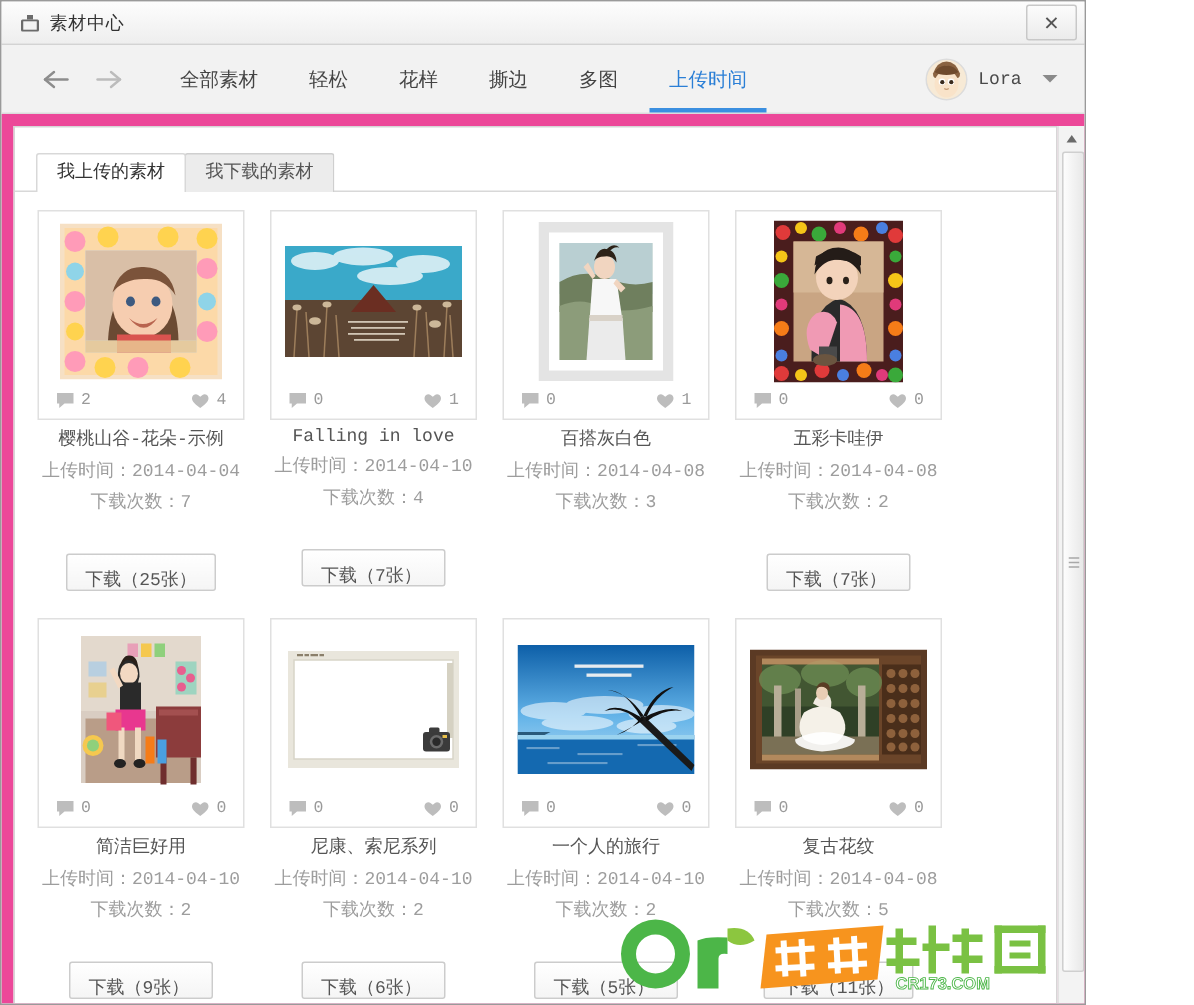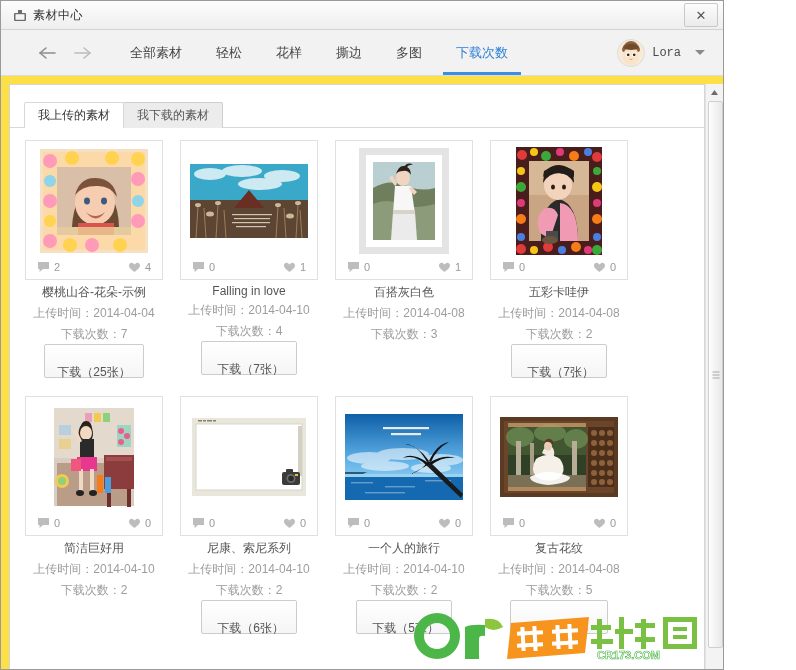--- a/index.html
+++ b/index.html
@@ -73,21 +73,21 @@
   }
 
   
   #nav-bar {
     height: 45px;
     min-height: 45px;
     background: #f2f2f2;
     border-bottom: 1px solid #dcdcdc;
     display: flex;
     align-items: stretch;
-    padding-left: 30px;
+    padding-left: 20px;
     position: relative;
   }
   .nav-arrow {
     width: 34px;
     display: flex;
     align-items: center;
     justify-content: center;
     font-size: 19px;
     color: #8d8d8d;
     cursor: pointer;
@@ -151,21 +151,22 @@
     border-left: 5px solid transparent;
     border-right: 5px solid transparent;
     border-top: 5px solid #8a8a8a;
   }
 
   
   #content-area {
     flex: 1 1 auto;
     display: flex;
     overflow: hidden;
-    background: #fde047;
+    background: #ec4899;
+    font-family: Liberation Mono, monospace;
   }
   #content-pane {
     flex: 1 1 auto;
     background: #ffffff;
     margin: 8px 0 0 8px;
     border: 1px solid #d6d6d6;
     border-bottom: none;
     overflow: hidden;
     position: relative;
   }
@@ -264,31 +265,31 @@
     max-width: 140px;
     cursor: pointer;
   }
   .card-meta {
     margin-top: 4px;
     font-size: 12px;
     color: #9d9d9d;
     text-align: center;
   }
   .download-button {
-    margin-top: 1px;
+    margin-top: 26px;
     min-width: 96px;
     height: 25px;
     line-height: 23px;
-    padding: 16px 12px;
+    padding: 6px 12px;
     border: 1px solid #cccccc;
     background: linear-gradient(#ffffff, #f5f5f5);
     border-radius: 2px;
     font-size: 12px;
     color: #555;
-    text-align: right;
+    text-align: left;
     cursor: pointer;
     box-sizing: border-box;
     white-space: nowrap;
   }
 
   
   #scrollbar {
     width: 17px;
     min-width: 17px;
     background: #f3f3f3;
@@ -369,21 +370,21 @@
         <line x1="4" y1="8" x2="19" y2="8" stroke="#bcbcbc" stroke-width="1.6" stroke-linecap="round"></line>
       </svg>
     </div>
 
     <div class="nav-tabs">
       <div class="nav-tab">全部素材</div>
       <div class="nav-tab">轻松</div>
       <div class="nav-tab">花样</div>
       <div class="nav-tab">撕边</div>
       <div class="nav-tab">多图</div>
-      <div class="nav-tab active">下载次数</div>
+      <div class="nav-tab active">上传时间</div>
     </div>
 
     <div id="user-area">
       <div id="avatar">
         <svg width="26" height="26" viewBox="0 0 26 26">
           <circle cx="13" cy="13" r="13" fill="#f7ead6"></circle>
           <path d="M4 9 Q7 1 13 1 Q19 1 22 9 Q22 12 20 12 L6 12 Q4 12 4 9 Z" fill="#8a6240"></path>
           <ellipse cx="13" cy="16" rx="8" ry="9" fill="#f9e3c9"></ellipse>
           <path d="M5 8 Q9 3 13 4 Q17 3 21 8 Q18 10 13 10 Q8 10 5 8 Z" fill="#6f4a2c"></path>
           <circle cx="10" cy="14.5" r="2.2" fill="#fff"></circle>
@@ -690,20 +691,21 @@
                 <svg width="13" height="12" viewBox="0 0 13 12">
                     <path d="M6.5 11C2 7.8 0.6 5.9 1.1 3.8 1.5 2.1 3.6 1.2 5 2.3l1.5 1.2L8 2.3c1.4-1.1 3.5-.2 3.9 1.5.5 2.1-.9 4-5.4 7.2z" fill="#bdbdbd"></path>
                   </svg>
                 <span>0</span>
               </span>
             </div>
           </div>
           <div class="card-title">简洁巨好用</div>
           <div class="card-meta">上传时间：2014-04-10</div>
           <div class="card-meta">下载次数：2</div>
+          <div class="download-button">下载（9张）</div>
         </div>
 
         <div class="material-card">
           <div class="thumb-box">
             <div class="thumb-img">
               <svg width="118" height="82" viewBox="0 0 118 82">
                 <rect width="118" height="82" fill="#ffffff"></rect>
                 <rect x="2" y="2" width="114" height="78" fill="#e9e6dc"></rect>
                 <rect x="6" y="8" width="106" height="66" fill="#ffffff" stroke="#d8d5c8" stroke-width="1"></rect>
                 <g fill="#8a7f6a">

